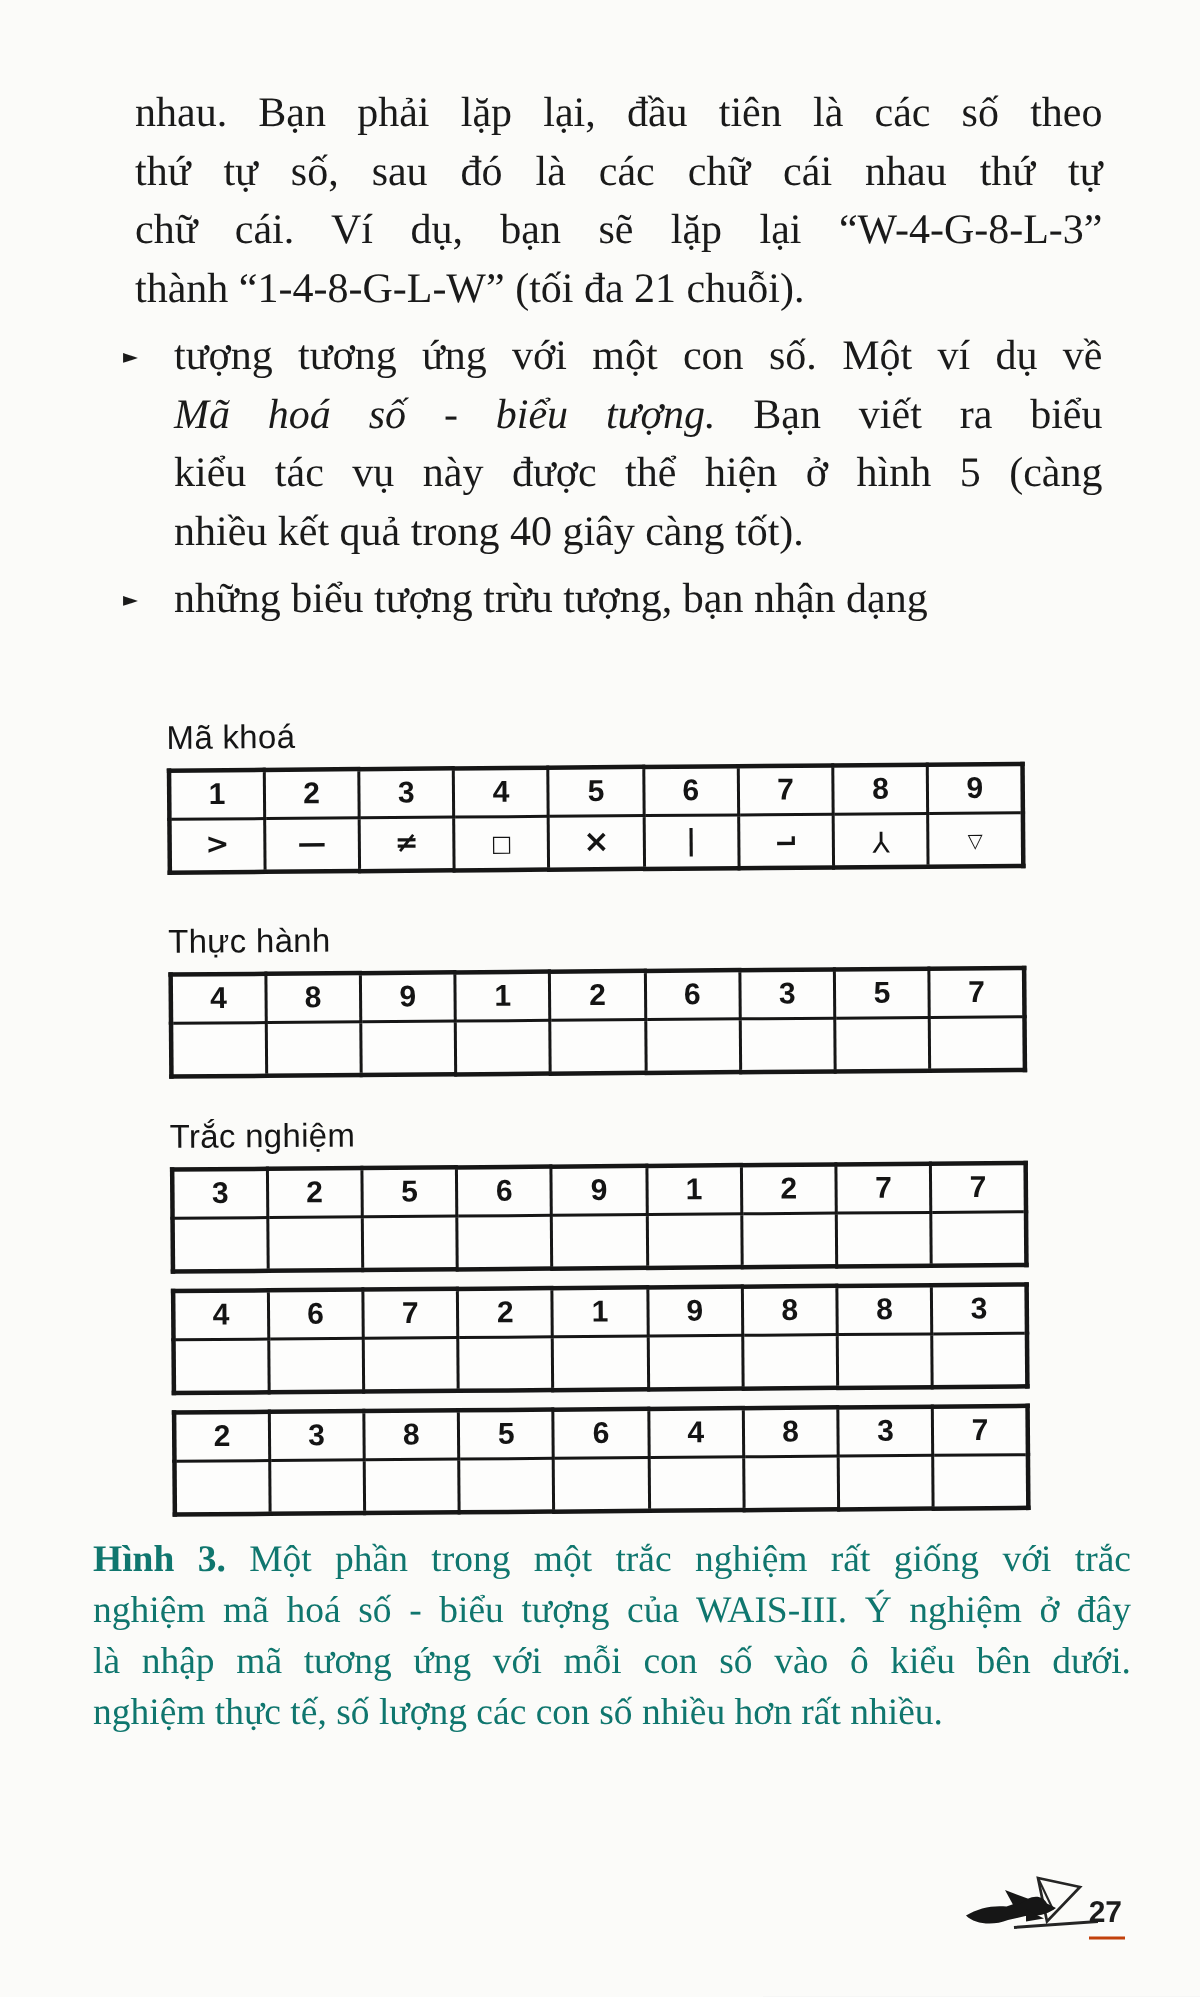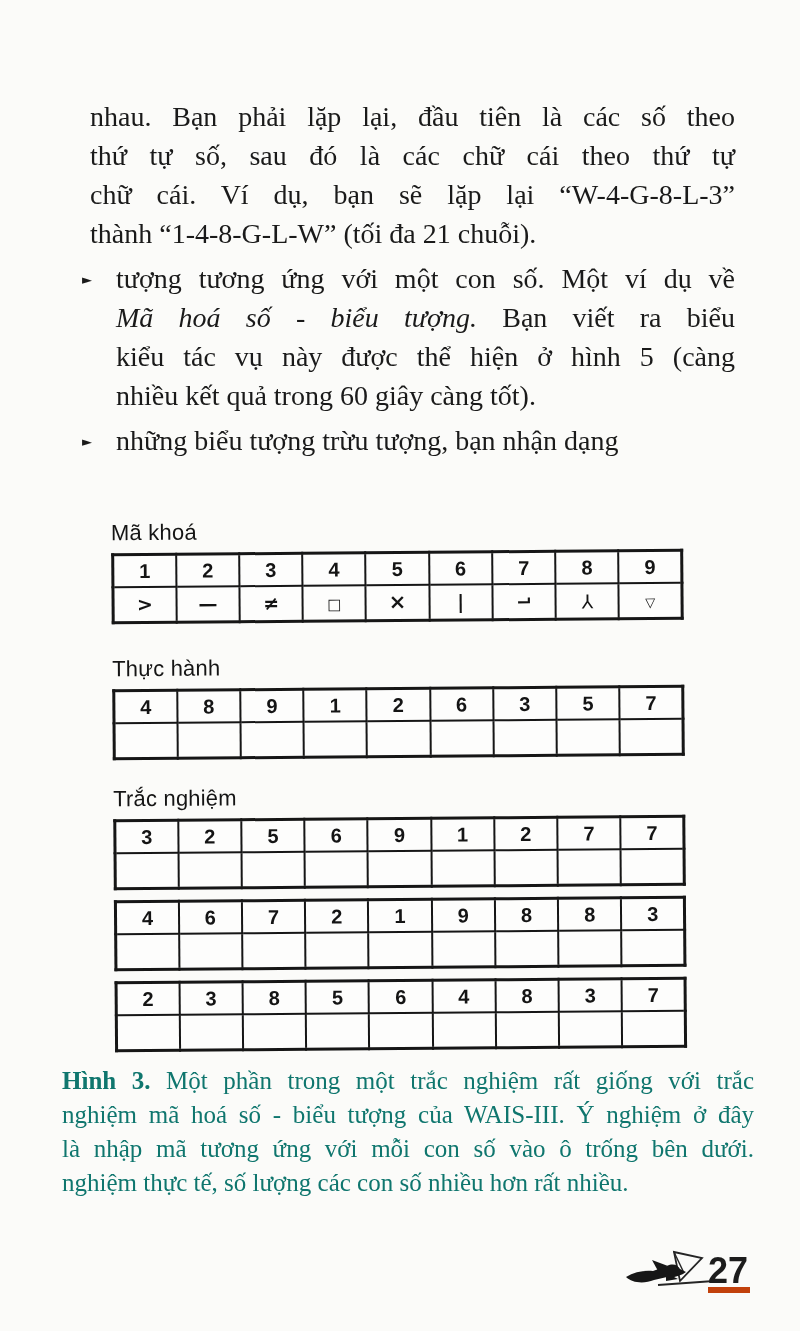--- a/index.html
+++ b/index.html
@@ -8,21 +8,21 @@
     position:relative;
     width:800px;height:1331px;
     margin:0 auto;
     background:#fbfbf9;
     color:#1a1a1a;
     overflow:hidden;
     font-family:"Liberation Serif", serif;
   }
   
   .body-text{
-    padding-top:97px;
+    padding-top:56px;
     margin-left:82px;
     width:653px;
     font-size:28px;
     line-height:39px;
   }
   .para{margin-left:8px;width:645px;}
   .line{display:block;}
   .jl{text-align:justify;text-align-last:justify;}
   .bullet{display:flex;margin-top:6px;}
   .bullet .marker{
@@ -95,47 +95,47 @@
   }
   .caption .cap-label{font-weight:700;}
   
   .footer{
     position:absolute;
     right:50px;bottom:38px;
     display:flex;align-items:flex-end;
   }
   .pnum{
     font-family:"Liberation Sans", sans-serif;
-    font-size:36px;font-weight:700;color:#1c1c1c;
-    border-bottom:6px solid #c2410c;
+    font-size:20px;font-weight:700;color:#1c1c1c;
+    border-bottom:2px solid #c2410c;
     line-height:30px;
     padding:0 2px 1px 0;
   }
   .ornament{display:block;margin-right:-6px;margin-bottom:-2px;}
 </style>
 </head>
 <body>
 
 <div class="page">
 
   <div class="body-text">
     <div class="para">
       <span class="line jl">nhau. Bạn phải lặp lại, đầu tiên là các số theo</span>
-      <span class="line jl">thứ tự số, sau đó là các chữ cái theo thứ tự</span>
+      <span class="line jl">thứ tự số, sau đó là các chữ cái nhau thứ tự</span>
       <span class="line jl">chữ cái. Ví dụ, bạn sẽ lặp lại “W-4-G-8-L-3”</span>
       <span class="line">thành “1-4-8-G-L-W” (tối đa 21 chuỗi).</span>
     </div>
 
     <div class="bullet">
       <span class="marker">►</span>
       <div class="btext">
         <span class="line jl">tượng tương ứng với một con số. Một ví dụ về</span>
         <span class="line jl"><span class="lead-italic">Mã hoá số - biểu tượng.</span> <span>Bạn viết ra biểu</span></span>
         <span class="line jl">kiểu tác vụ này được thể hiện ở hình 5 (càng</span>
-        <span class="line">nhiều kết quả trong 60 giây càng tốt).</span>
+        <span class="line">nhiều kết quả trong 40 giây càng tốt).</span>
       </div>
     </div>
 
     <div class="bullet">
       <span class="marker">►</span>
       <div class="btext">
         <span class="line">những biểu tượng trừu tượng, bạn nhận dạng</span>
       </div>
     </div>
   </div>
@@ -277,21 +277,21 @@
             <td></td>
             <td></td>
       </tr>
     </tbody>
       </table>
   </div>
 
   <div class="caption">
     <span class="line jl"><span class="cap-label">Hình 3.</span> <span>Một phần trong một trắc nghiệm rất giống với trắc</span></span>
     <span class="line jl">nghiệm mã hoá số - biểu tượng của WAIS-III. Ý nghiệm ở đây</span>
-    <span class="line jl">là nhập mã tương ứng với mỗi con số vào ô trống bên dưới.</span>
+    <span class="line jl">là nhập mã tương ứng với mỗi con số vào ô kiểu bên dưới.</span>
     <span class="line">nghiệm thực tế, số lượng các con số nhiều hơn rất nhiều.</span>
   </div>
 
   <div class="footer">
     <svg class="ornament" width="92" height="46" viewBox="0 0 92 46" aria-hidden="true">
       <polygon points="52,3 80,9 58,32" fill="#fbfbf9" stroke="#252525" stroke-width="1.8"></polygon>
       <path d="M52,3 L62,24" fill="none" stroke="#252525" stroke-width="1.4"></path>
       <path d="M4,28 C12,23 22,21 31,22 L45,17 C51,14 56,16 58,20 L64,23 C59,27 51,29 45,28 L32,31 C22,35 10,34 4,28 Z" fill="#161616"></path>
       <path d="M30,11 L46,17 L36,22 Z" fill="#161616"></path>
       <path d="M44,24 L56,30 L44,32 Z" fill="#161616"></path>

